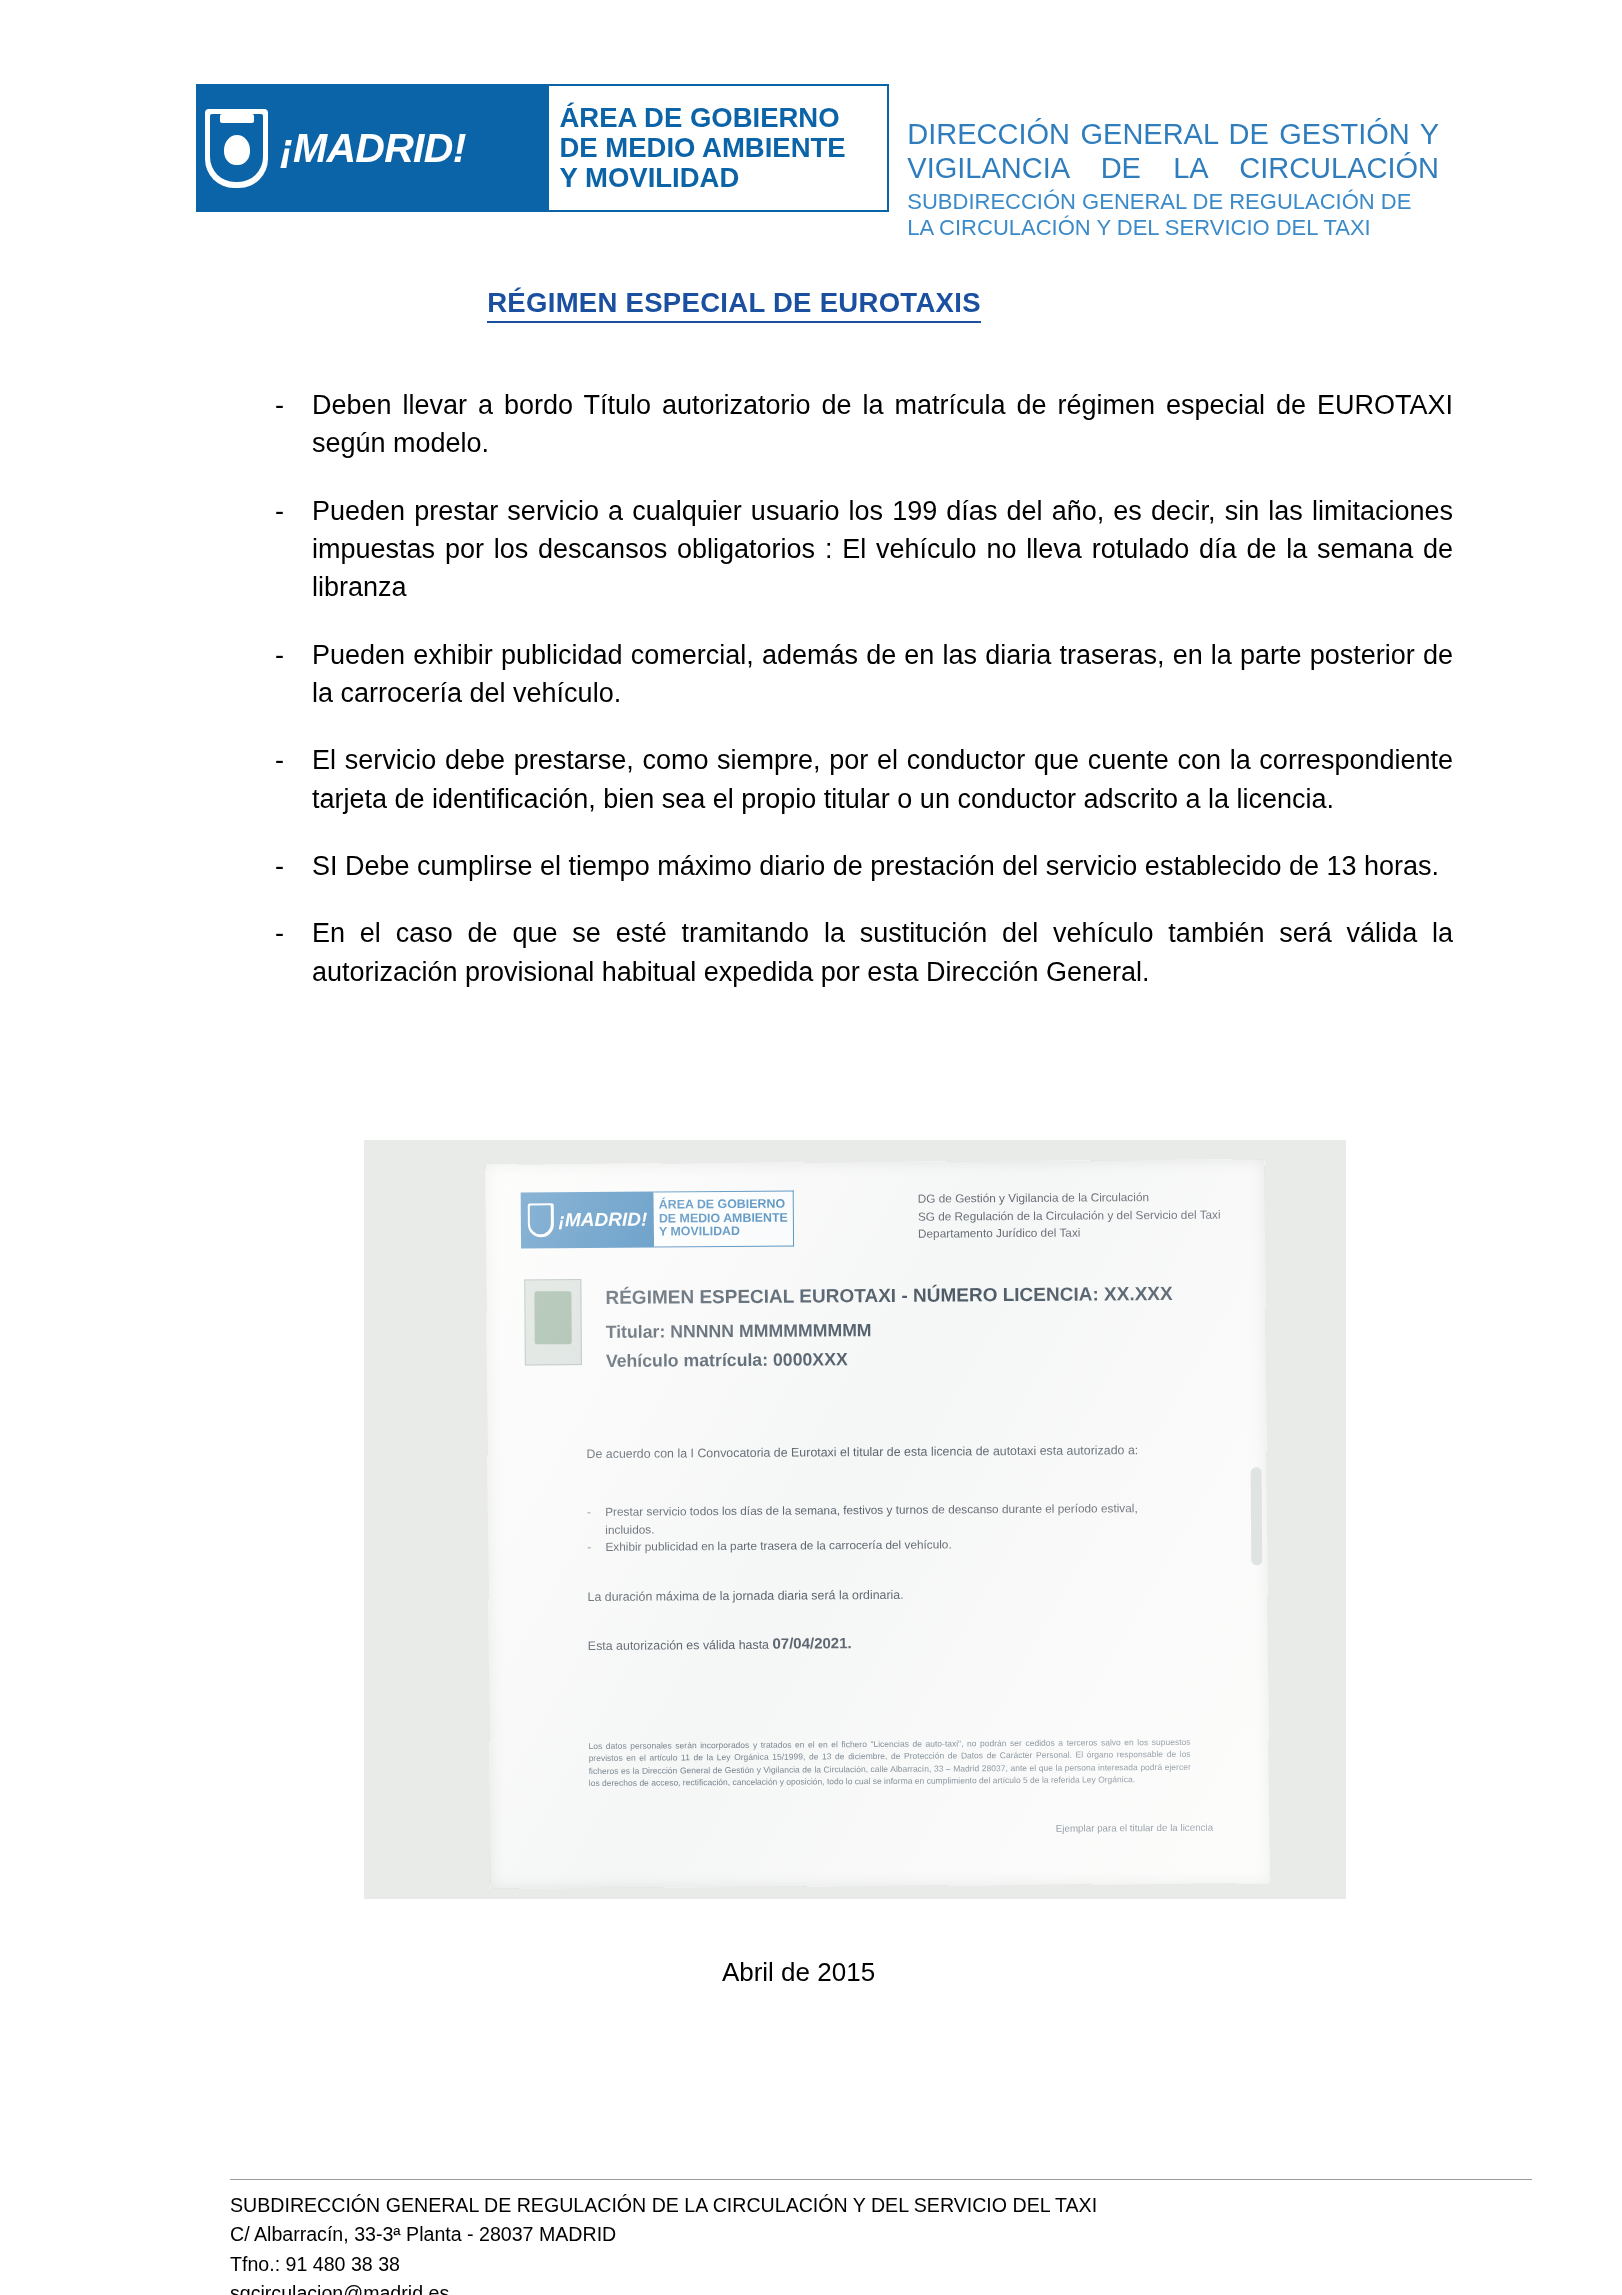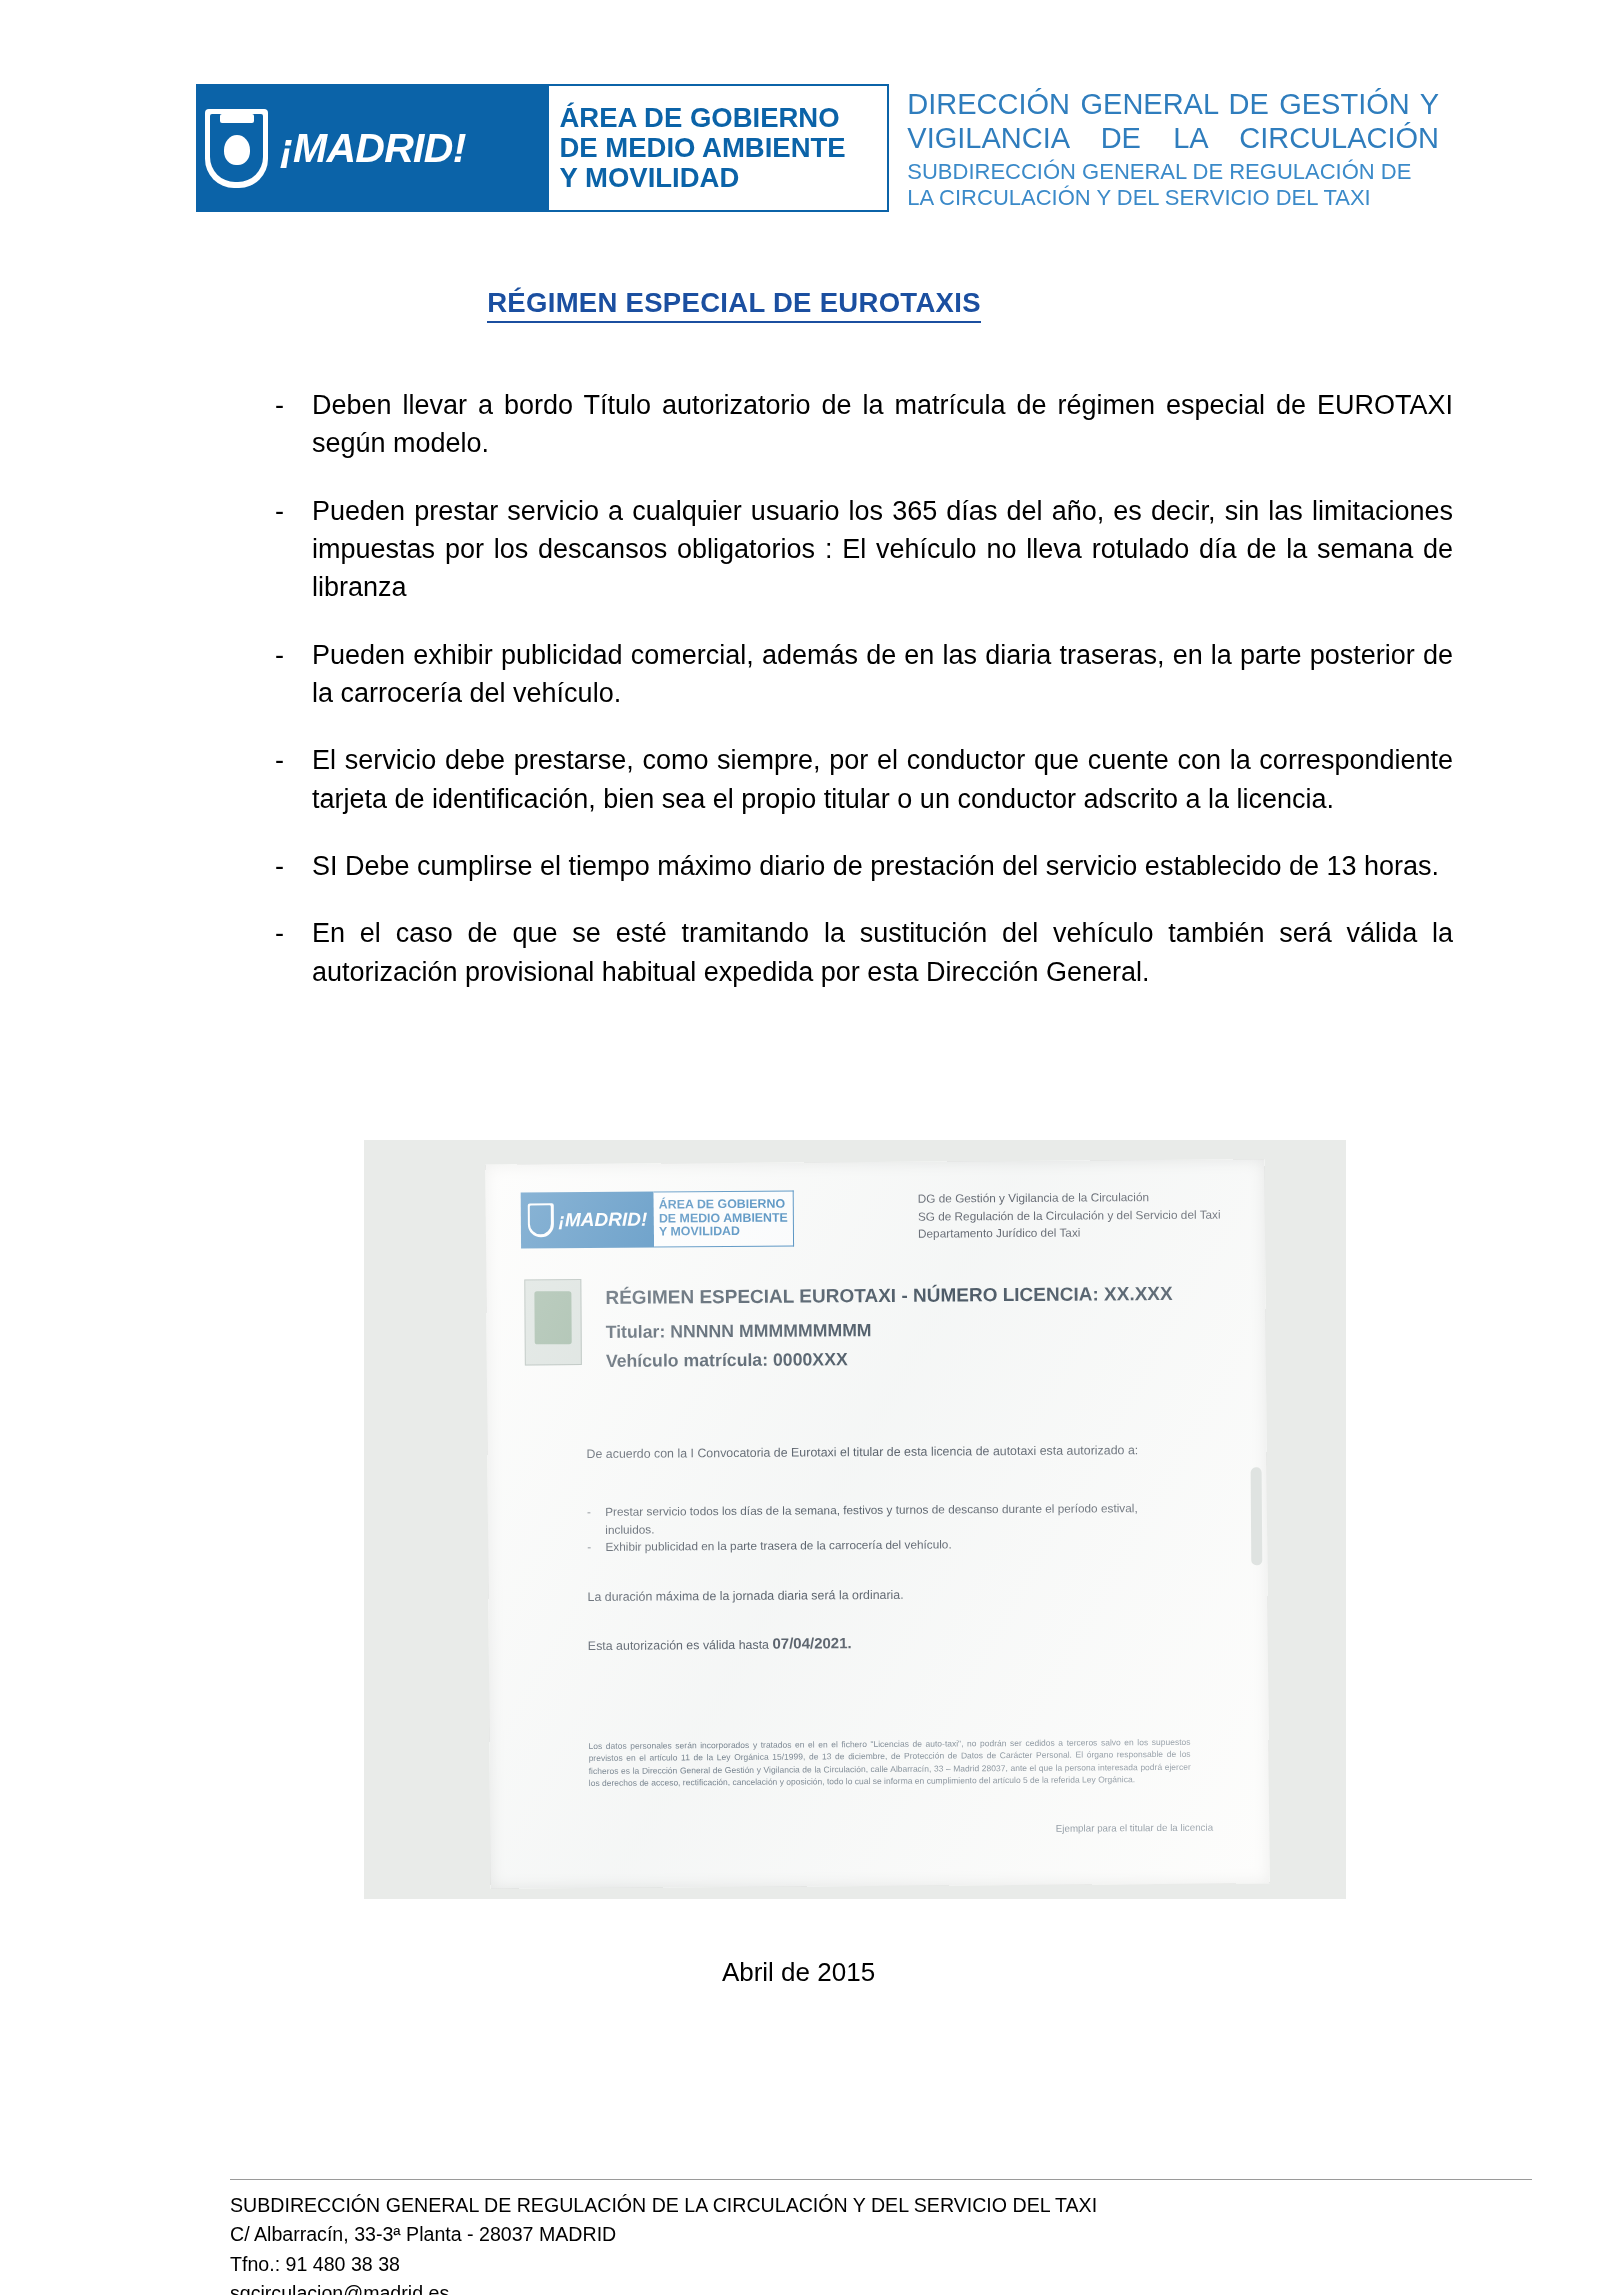--- a/index.html
+++ b/index.html
@@ -104,20 +104,21 @@
     color: #0b63a8;
     font-size: 27.5px;
     font-weight: bold;
     line-height: 1.08;
     white-space: nowrap;
   }
   .header-titles {
     margin-left: 18.3px;
     padding-top: 2.6px;
     width: 654px;
+    margin-top: 30px;
   }
   .head-main {
     color: #2f7dbd;
     font-size: 29px;
     line-height: 1.18;
     text-align: justify;
     text-align-last: justify;
     font-weight: normal;
   }
   .head-sub {
@@ -409,21 +410,21 @@
     <span>RÉGIMEN ESPECIAL DE EUROTAXIS</span>
   </div>
 
   <div class="body-list">
     <div class="bullet">
       <div class="dash">-</div>
       <div class="btxt"> Deben llevar  a bordo  Título autorizatorio de la matrícula de régimen especial de EUROTAXI  según modelo.</div>
     </div>
     <div class="bullet">
       <div class="dash">-</div>
-      <div class="btxt">Pueden prestar servicio a cualquier usuario los 365 días del año, es decir, sin las limitaciones impuestas por los descansos obligatorios : El vehículo  no lleva rotulado día de la semana de libranza</div>
+      <div class="btxt">Pueden prestar servicio a cualquier usuario los 199 días del año, es decir, sin las limitaciones impuestas por los descansos obligatorios : El vehículo  no lleva rotulado día de la semana de libranza</div>
     </div>
     <div class="bullet">
       <div class="dash">-</div>
       <div class="btxt">Pueden exhibir publicidad comercial, además de en las diaria traseras, en la parte posterior de la carrocería del vehículo.</div>
     </div>
     <div class="bullet">
       <div class="dash">-</div>
       <div class="btxt">El servicio debe prestarse, como siempre, por el conductor que cuente con la correspondiente tarjeta de identificación, bien sea el propio titular o un conductor adscrito a la licencia.</div>
     </div>
     <div class="bullet">

